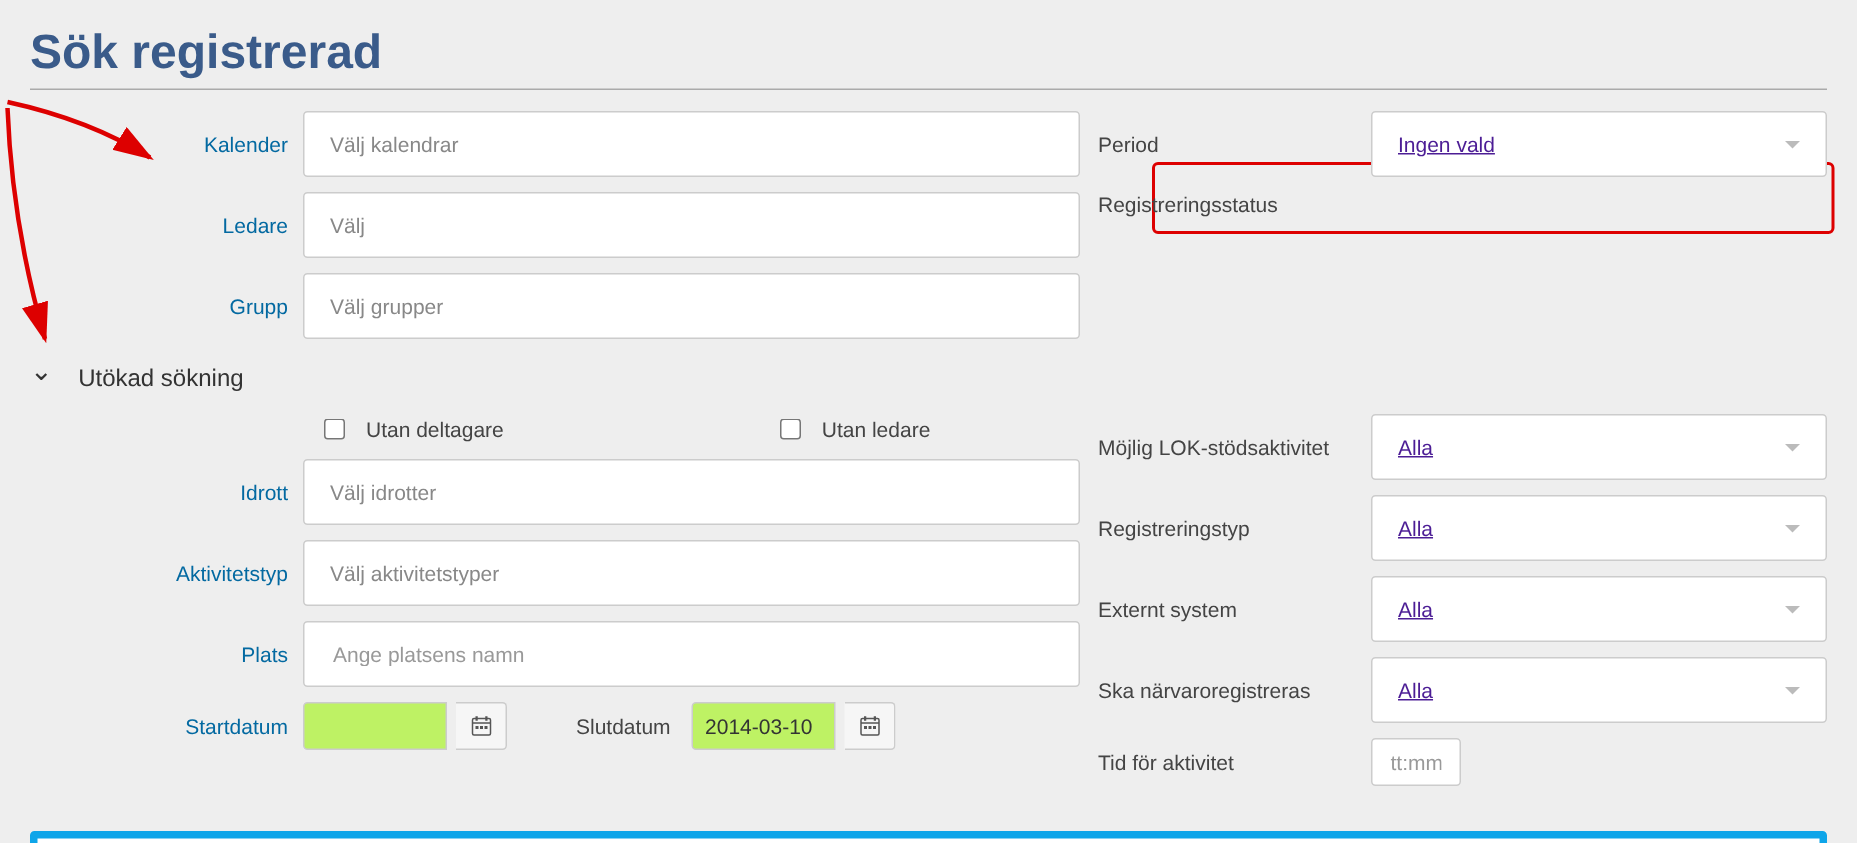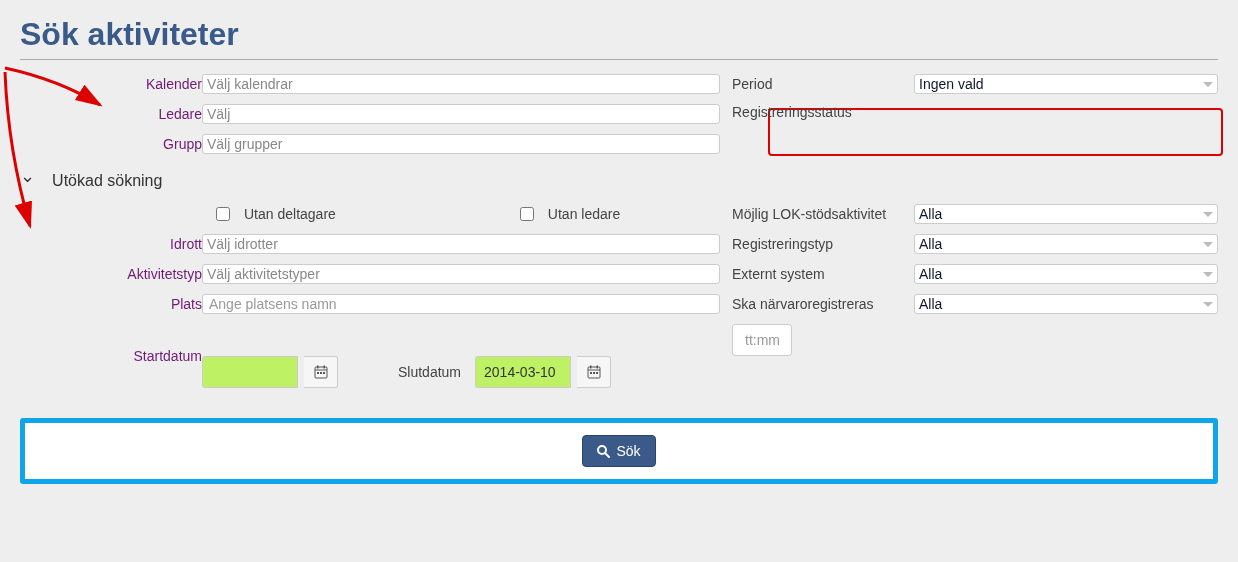--- a/index.html
+++ b/index.html
@@ -24,35 +24,36 @@
     padding-bottom: 6px;
   }
   .form-area { position: relative; padding-top: 4px; }
   .columns { display: flex; gap: 12px; }
   .col-left { flex: 0 0 700px; }
   .col-right { flex: 1; }
   .row { display: flex; align-items: center; margin-bottom: 10px; position: relative; z-index: 2; }
   label.field-label {
     width: 182px; min-width: 182px;
     text-align: right;
-    color: #701a75;
+    padding-right: 10px;
+    color: #0369a1;
   }
   .right-label { width: 182px; min-width: 182px; text-align: left; padding-right: 10px; color: #444; }
   .control {
     flex: 1;
-    height: 20px;
+    height: 44px;
     border: 1px solid #ccc;
     background: #fff;
     border-radius: 3px;
-    padding: 0 4px;
+    padding: 0 17px;
     display: flex; align-items: center; justify-content: space-between;
     color: #888;
     position: relative; z-index: 2;
   }
-  .control.select { color: #0f172a; }
+  .control.select { color: #4c1d95; text-decoration: underline; }
   .control .caret {
     width: 0; height: 0;
     border-left: 5px solid transparent;
     border-right: 5px solid transparent;
     border-top: 5px solid #888;
   }
   .control .caret-grey { border-top-color: #bbb; }
   .control input[type=text] {
     border: none; outline: none; width: 100%; height: 100%;
     font-size: 14px; color: #333; background: transparent;
@@ -117,21 +118,21 @@
   }
   .mag-icon svg { display:block; }
 
   
   .arrow-svg { position:absolute; pointer-events:none; z-index:5; top:0; left:0; }
 </style>
 </head>
 <body>
 
 <div class="page-wrap">
-  <h1 class="page-title">Sök aktiviteter</h1>
+  <h1 class="page-title">Sök registrerad</h1>
 
   <svg class="arrow-svg" width="200" height="260">
     <defs>
       <marker id="ah" markerWidth="10" markerHeight="10" refX="8" refY="3" orient="auto">
         <path d="M0,0 L0,6 L9,3 z" fill="#d00"></path>
       </marker>
     </defs>
 
     <path d="M5,68 Q60,80 100,105" stroke="#d00" stroke-width="3" fill="none" marker-end="url(#ah)"></path>
 
@@ -210,21 +211,21 @@
           </div>
         </div>
         <div class="row">
           <label class="field-label">Plats</label>
           <div class="control">
             <input type="text" placeholder="Ange platsens namn" style="">
           </div>
         </div>
         <div class="row">
           <label class="field-label">Startdatum</label>
-          <div style="flex:1; display:flex; align-items:center; gap:60px;margin-top:32px;">
+          <div style="flex:1; display:flex; align-items:center; gap:46px;">
             <div class="date-group">
               <input class="date-input" type="text" value="" style="">
               <div class="date-btn">
                 <span class="cal-icon">
                   <svg width="14" height="14" viewBox="0 0 14 14">
                       <rect x="1" y="2" width="12" height="11" rx="1" fill="none" stroke="#555"></rect>
                       <line x1="1" y1="5" x2="13" y2="5" stroke="#555"></line>
                       <rect x="3" y="0.5" width="1.5" height="3" fill="#555"></rect>
                       <rect x="9.5" y="0.5" width="1.5" height="3" fill="#555"></rect>
                       <rect x="3" y="7" width="2" height="2" fill="#555"></rect>
@@ -279,20 +280,21 @@
           </div>
         </div>
         <div class="row">
           <label class="right-label">Ska närvaroregistreras</label>
           <div class="control select">
             <span>Alla</span>
             <span class="caret caret-grey"></span>
           </div>
         </div>
         <div class="row">
+          <label class="right-label">Tid för aktivitet</label>
           <input class="small-input" type="text" placeholder="tt:mm" style="">
         </div>
       </div>
     </div>
 
     <div class="footer-bar">
       <button class="btn-primary">
         <span class="mag-icon">
           <svg width="13" height="13" viewBox="0 0 13 13">
               <circle cx="5" cy="5" r="4" fill="none" stroke="#fff" stroke-width="2"></circle>

